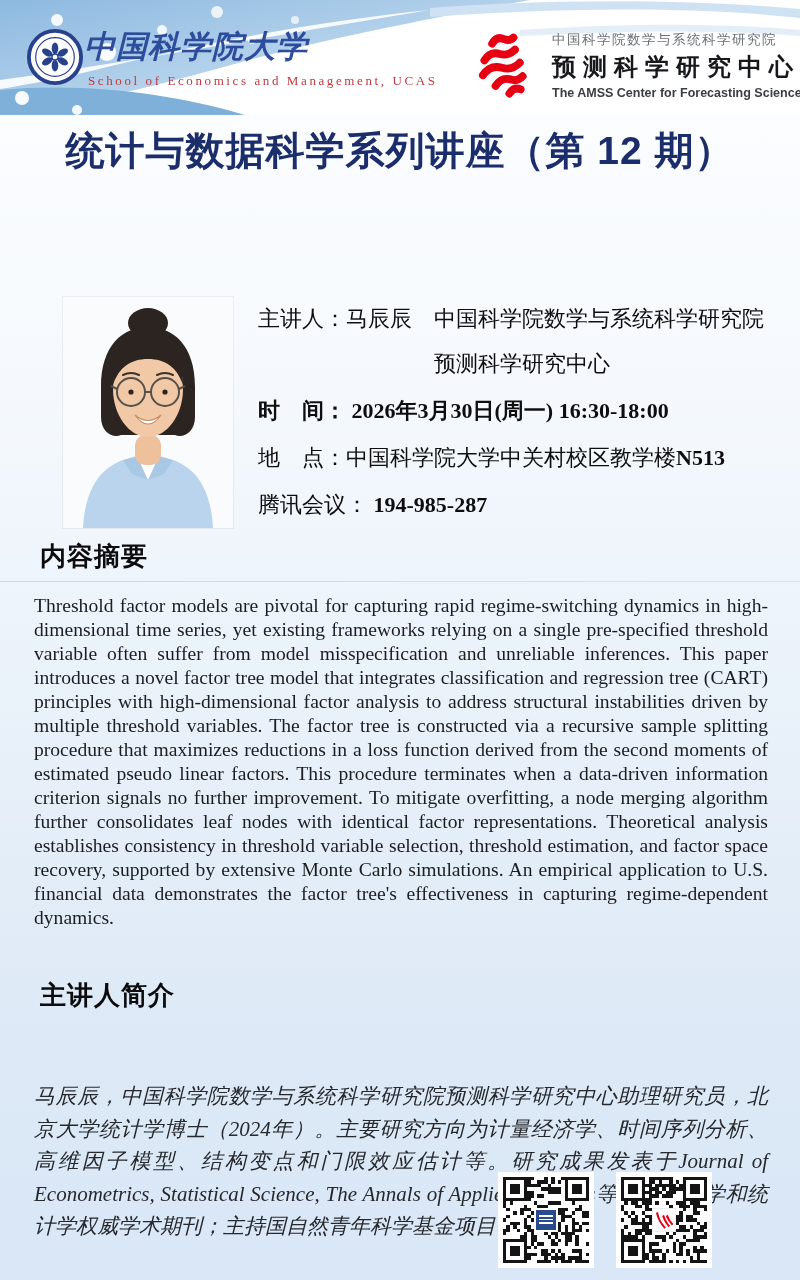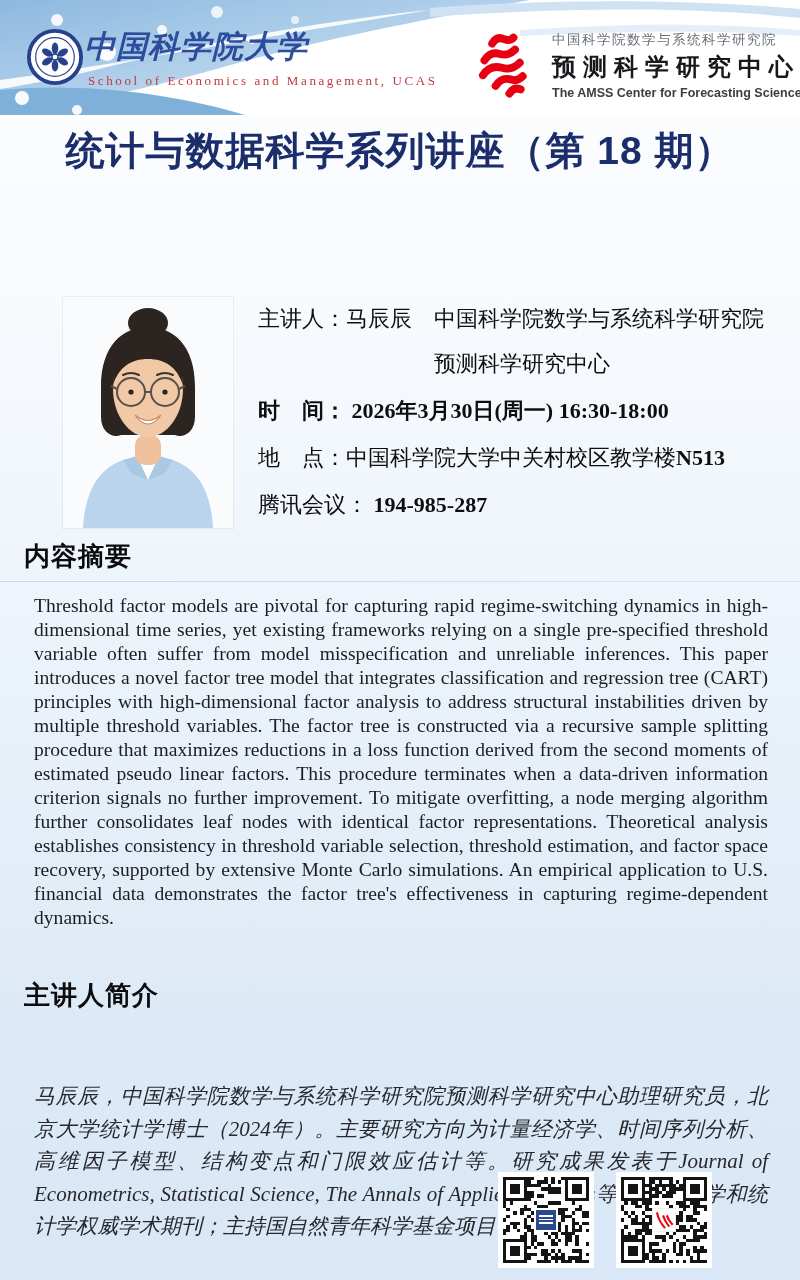--- a/index.html
+++ b/index.html
@@ -38,21 +38,21 @@
     font-family:"Liberation Serif",serif;font-weight:bold;font-size:27px;line-height:1.38;color:#0b0b0d;}
   
   .photo{position:absolute;top:297px;left:63px;width:170px;height:231px;background:#fbfbfb;
     box-shadow:0 0 0 1px rgba(0,0,0,0.05);}
   .info{position:absolute;top:304px;left:258px;width:516px;
     font-family:"Liberation Serif",serif;font-size:22px;color:#0e0e10;}
   .info-line{margin-bottom:17px;line-height:30px;white-space:nowrap;}
   .info-line.affil2{padding-left:176px;margin-top:-2px;}
   .b{font-weight:bold;}
   
-  .sec-heading{position:absolute;left:24px;font-family:"Liberation Sans",sans-serif;
+  .sec-heading{position:absolute;left:40px;font-family:"Liberation Sans",sans-serif;
     font-weight:900;font-size:26px;color:#0c0c0e;letter-spacing:1px;}
   .h-abstract{top:539px;}
   .h-bio{top:978px;}
   .divider{position:absolute;top:581px;left:0;width:800px;height:1px;
     background:linear-gradient(90deg,rgba(160,180,200,.45),rgba(160,180,200,.25));}
   .abstract-body{position:absolute;top:594px;left:34px;width:734px;
     font-family:"Liberation Serif",serif;font-size:19.6px;line-height:24px;
     text-align:justify;color:#1c1d20;}
   .bio-body{position:absolute;top:1080px;left:34px;width:734px;
     font-family:"Liberation Serif",serif;font-style:italic;font-size:21px;
@@ -136,21 +136,21 @@
         </g>
       </svg>
       <div class="amss-text">
         <div class="amss-l1">中国科学院数学与系统科学研究院</div>
         <div class="amss-l2">预测科学研究中心</div>
         <div class="amss-l3">The AMSS Center for Forecasting Science, CAS</div>
       </div>
     </div>
   </div>
 
-  <div class="series-title">统计与数据科学系列讲座（第 18 期）</div>
+  <div class="series-title">统计与数据科学系列讲座（第 12 期）</div>
 
   <div class="photo">
     <svg width="170" height="231" viewBox="0 0 170 231">
       <rect width="170" height="231" fill="#fafbfc"></rect>
 
       <path d="M20 231 C22 195 35 172 60 163 L110 163 C135 172 148 195 150 231 Z" fill="#b9d4ec"></path>
       <path d="M68 163 L85 183 L102 163 L97 160 L73 160 Z" fill="#fff"></path>
       <path d="M60 163 l14 -4 l11 24 l-16 -6 Z" fill="#a9c8e4"></path>
       <path d="M110 163 l-14 -4 l-11 24 l16 -6 Z" fill="#a9c8e4"></path>
 

